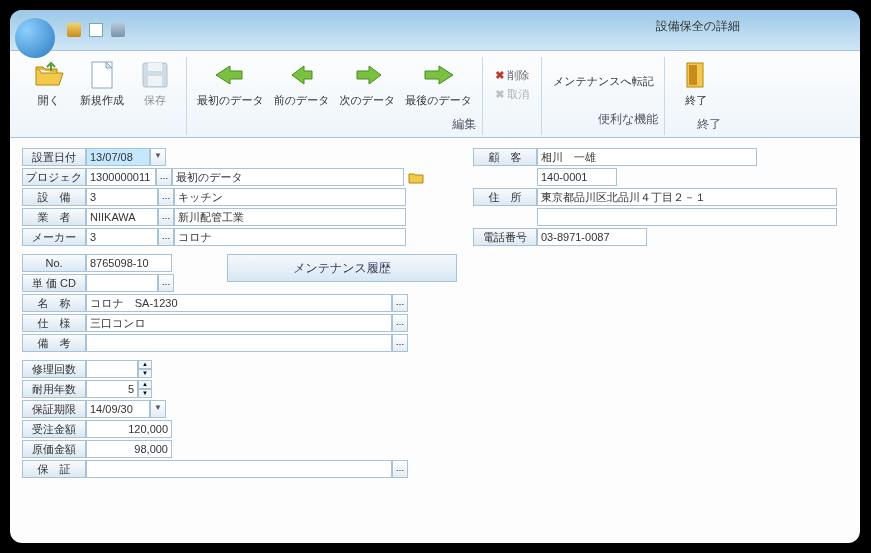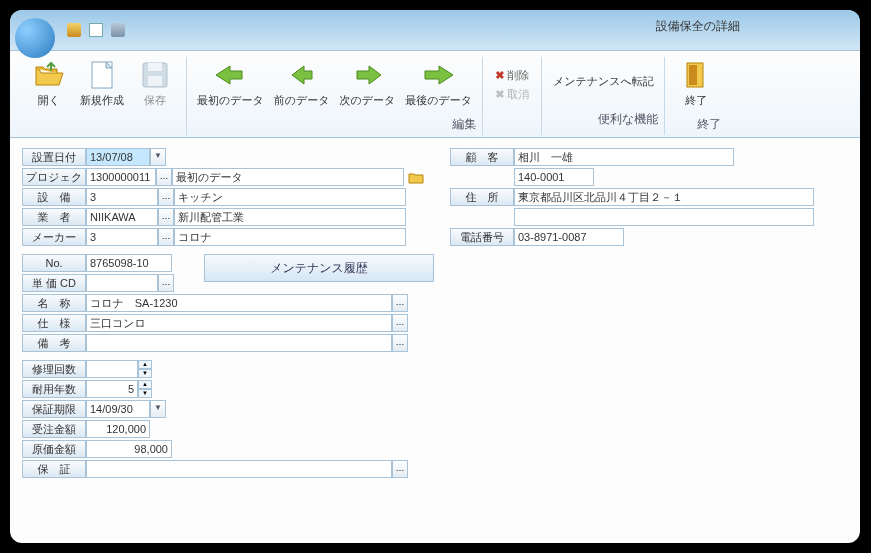--- a/index.html
+++ b/index.html
@@ -241,21 +241,21 @@
       </div>
       <div class="row">
         <div class="label">メーカー</div>
         <div class="input" style="width:72px">3</div>
         <div class="ellips">…</div>
         <div class="input" style="width:232px">コロナ</div>
       </div>
 
       <div class="spacer"></div>
 
-      <div style="display:flex;">
+      <div style="display:flex;gap:23px;">
         <div>
           <div class="row">
             <div class="label">No.</div>
             <div class="input" style="width:86px">8765098-10</div>
           </div>
           <div class="row">
             <div class="label">単 価 CD</div>
             <div class="input" style="width:72px"></div>
             <div class="ellips">…</div>
           </div>
@@ -297,21 +297,21 @@
             <span>▼</span>
           </div>
       </div>
       <div class="row">
         <div class="label">保証期限</div>
         <div class="input" style="width:64px">14/09/30</div>
         <div class="dropdown">▼</div>
       </div>
       <div class="row">
         <div class="label">受注金額</div>
-        <div class="input num" style="width:64px">120,000</div>
+        <div class="input num" style="width:86px">120,000</div>
       </div>
       <div class="row">
         <div class="label">原価金額</div>
         <div class="input num" style="width:86px">98,000</div>
       </div>
       <div class="row">
         <div class="label">保　証</div>
         <div class="input" style="width:306px"></div>
         <div class="ellips">…</div>
       </div>

